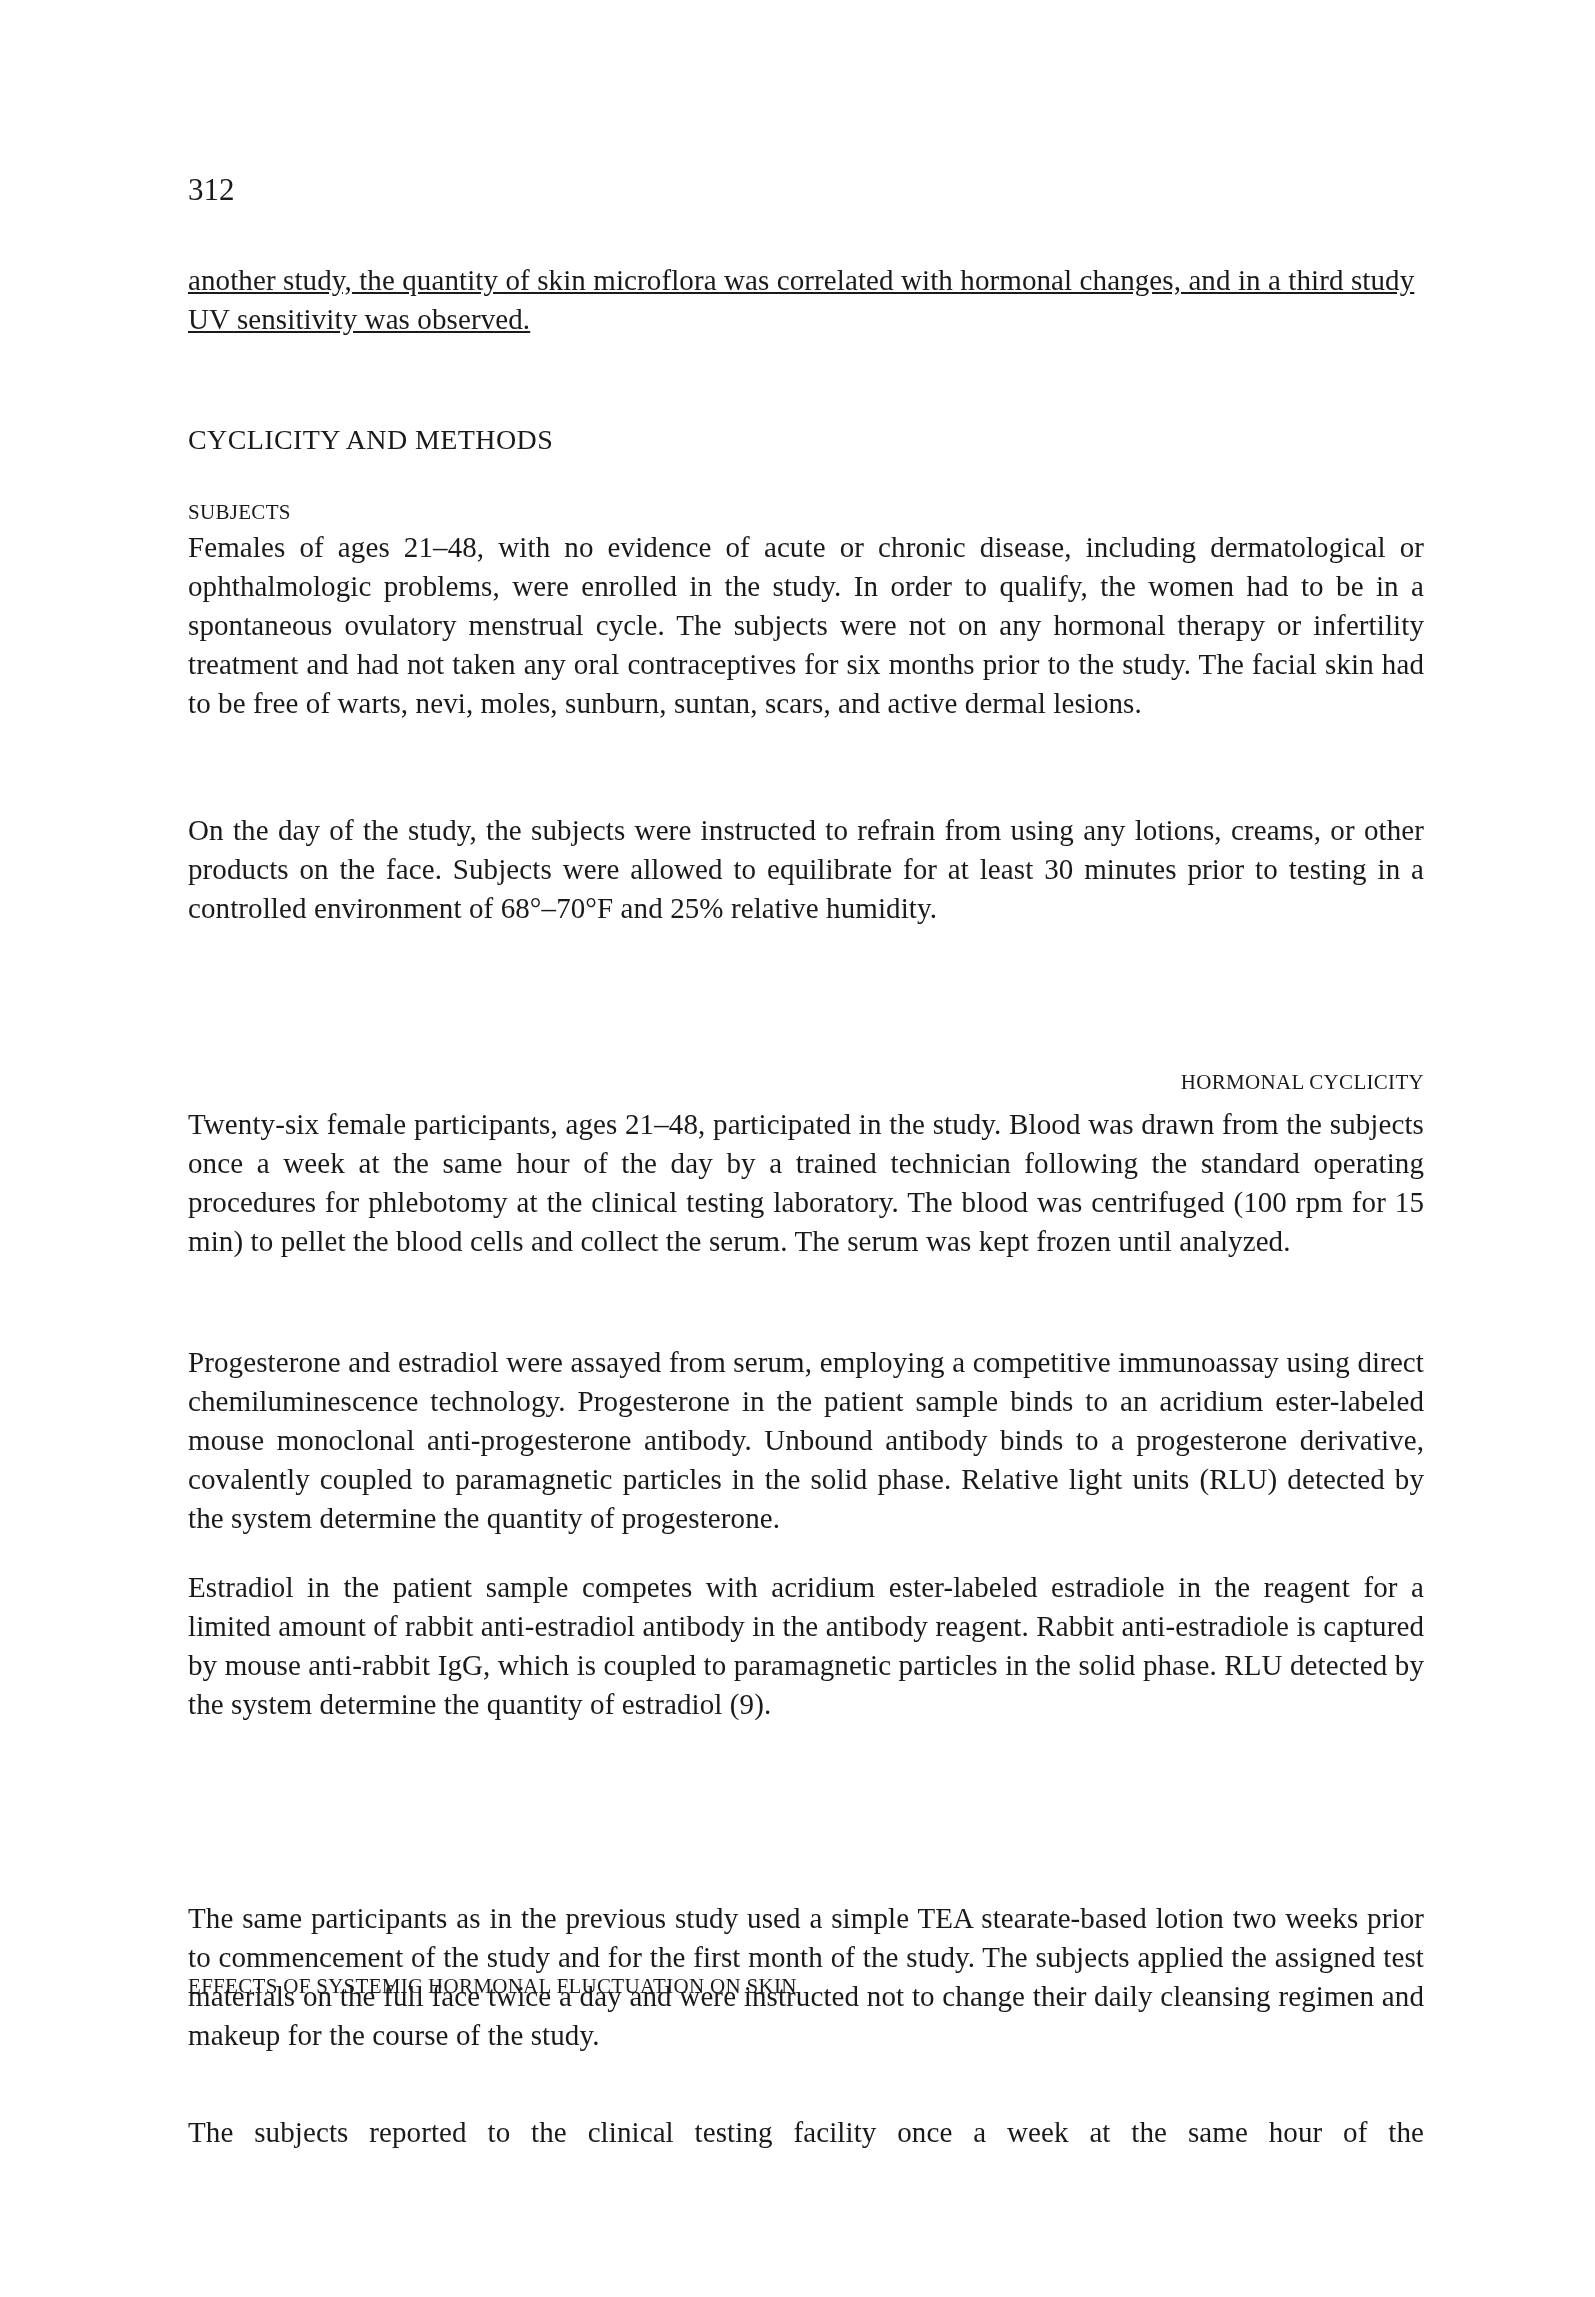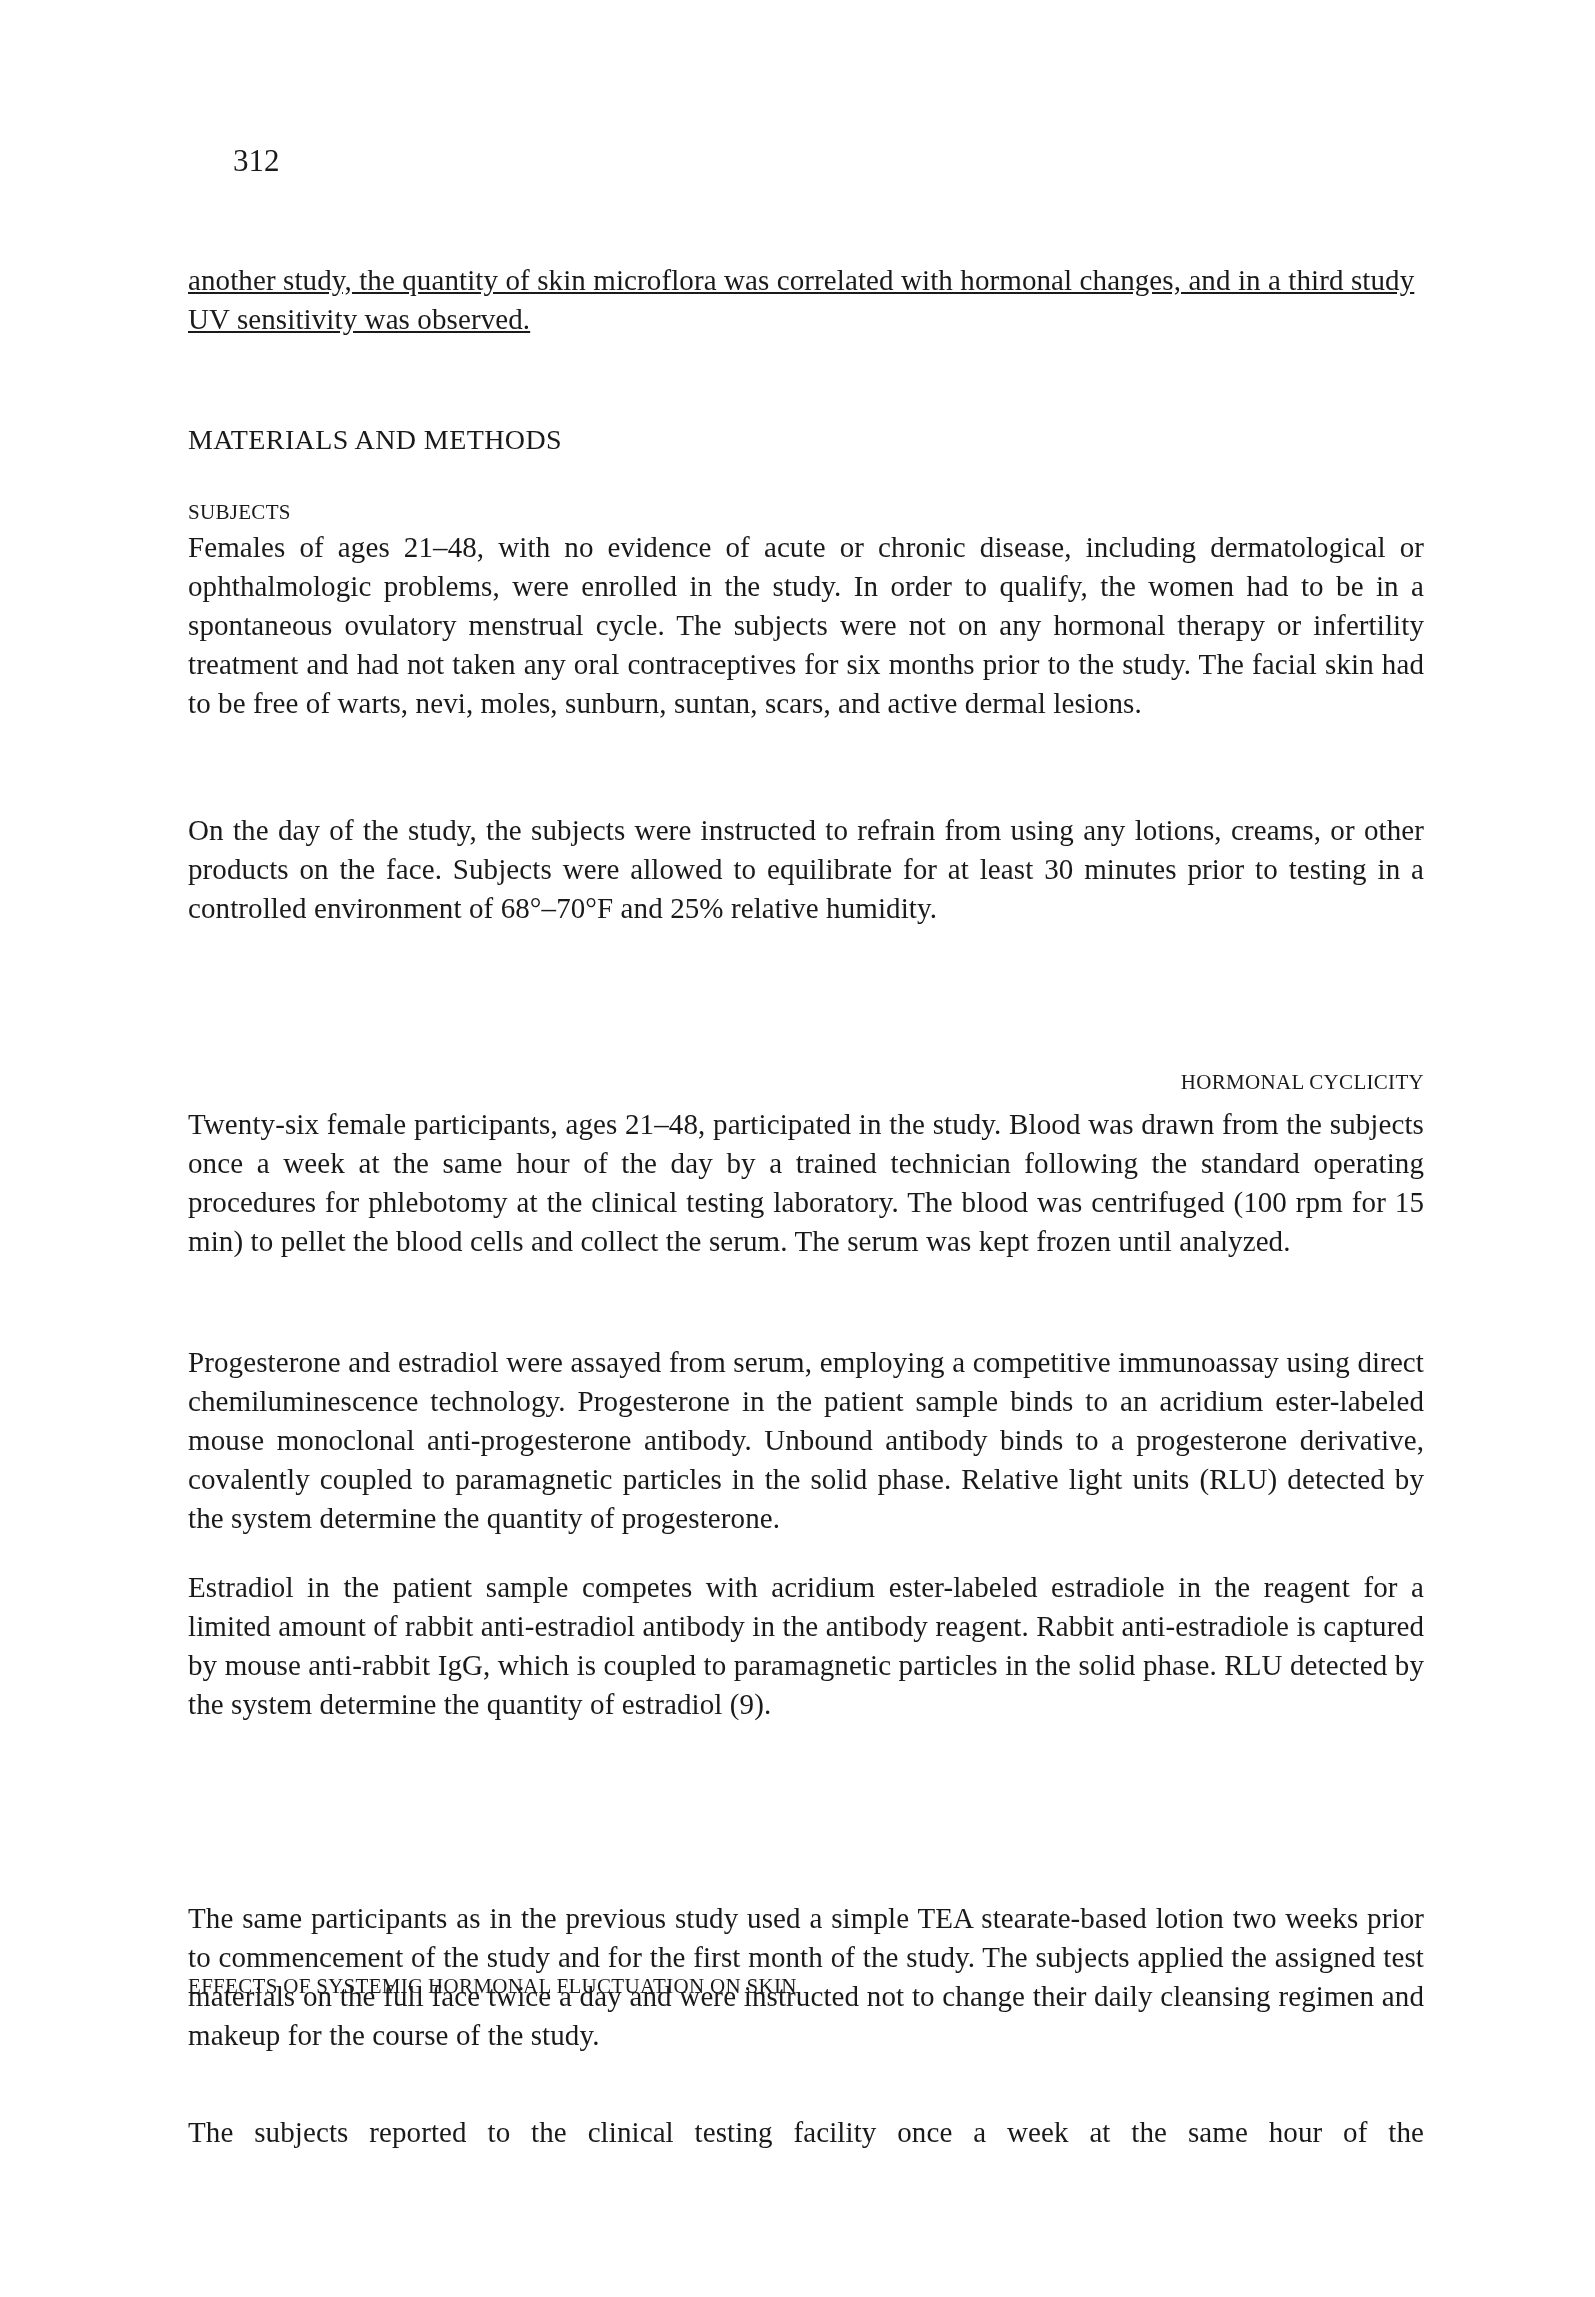--- a/index.html
+++ b/index.html
@@ -16,27 +16,26 @@
       color: #1a1a1a;
     }
     .page {
       position: absolute;
       left: 188px;
       top: 0;
       width: 1236px;
     }
     .running-head {
       position: absolute;
-      top: 140px;
+      top: 169px;
       left: 0;
       width: 1236px;
       height: 41px;
       font-size: 31px;
       line-height: 41px;
-      margin-left: 45px;
     }
     .page-number {
       position: absolute;
       left: 0;
       top: 0;
     }
     .journal-title {
       position: absolute;
       left: 342px;
       top: 0;
@@ -77,21 +76,21 @@
 
   <div class="running-head">
     <span class="page-number">312</span>
   </div>
 
   <div class="block" style="top:261px;">
     <p class="para" style="text-align:left;text-decoration:underline;">another study, the quantity of skin microflora was correlated with hormonal changes, and in a third study UV sensitivity was observed.</p>
   </div>
 
   <div class="block" style="top:421px;">
-    <h2 class="section-heading">MATERIALS AND METHODS</h2>
+    <h2 class="section-heading">CYCLICITY AND METHODS</h2>
   </div>
 
   <div class="block" style="top:498px;">
     <h3 class="subsection-heading">SUBJECTS</h3>
   </div>
 
   <div class="block" style="top:528px;">
     <p class="para">Females of ages 21–48, with no evidence of acute or chronic disease, including dermatological or ophthalmologic problems, were enrolled in the study. In order to qualify, the women had to be in a spontaneous ovulatory menstrual cycle. The subjects were not on any hormonal therapy or infertility treatment and had not taken any oral contraceptives for six months prior to the study. The facial skin had to be free of warts, nevi, moles, sunburn, suntan, scars, and active dermal lesions.</p>
   </div>
 

